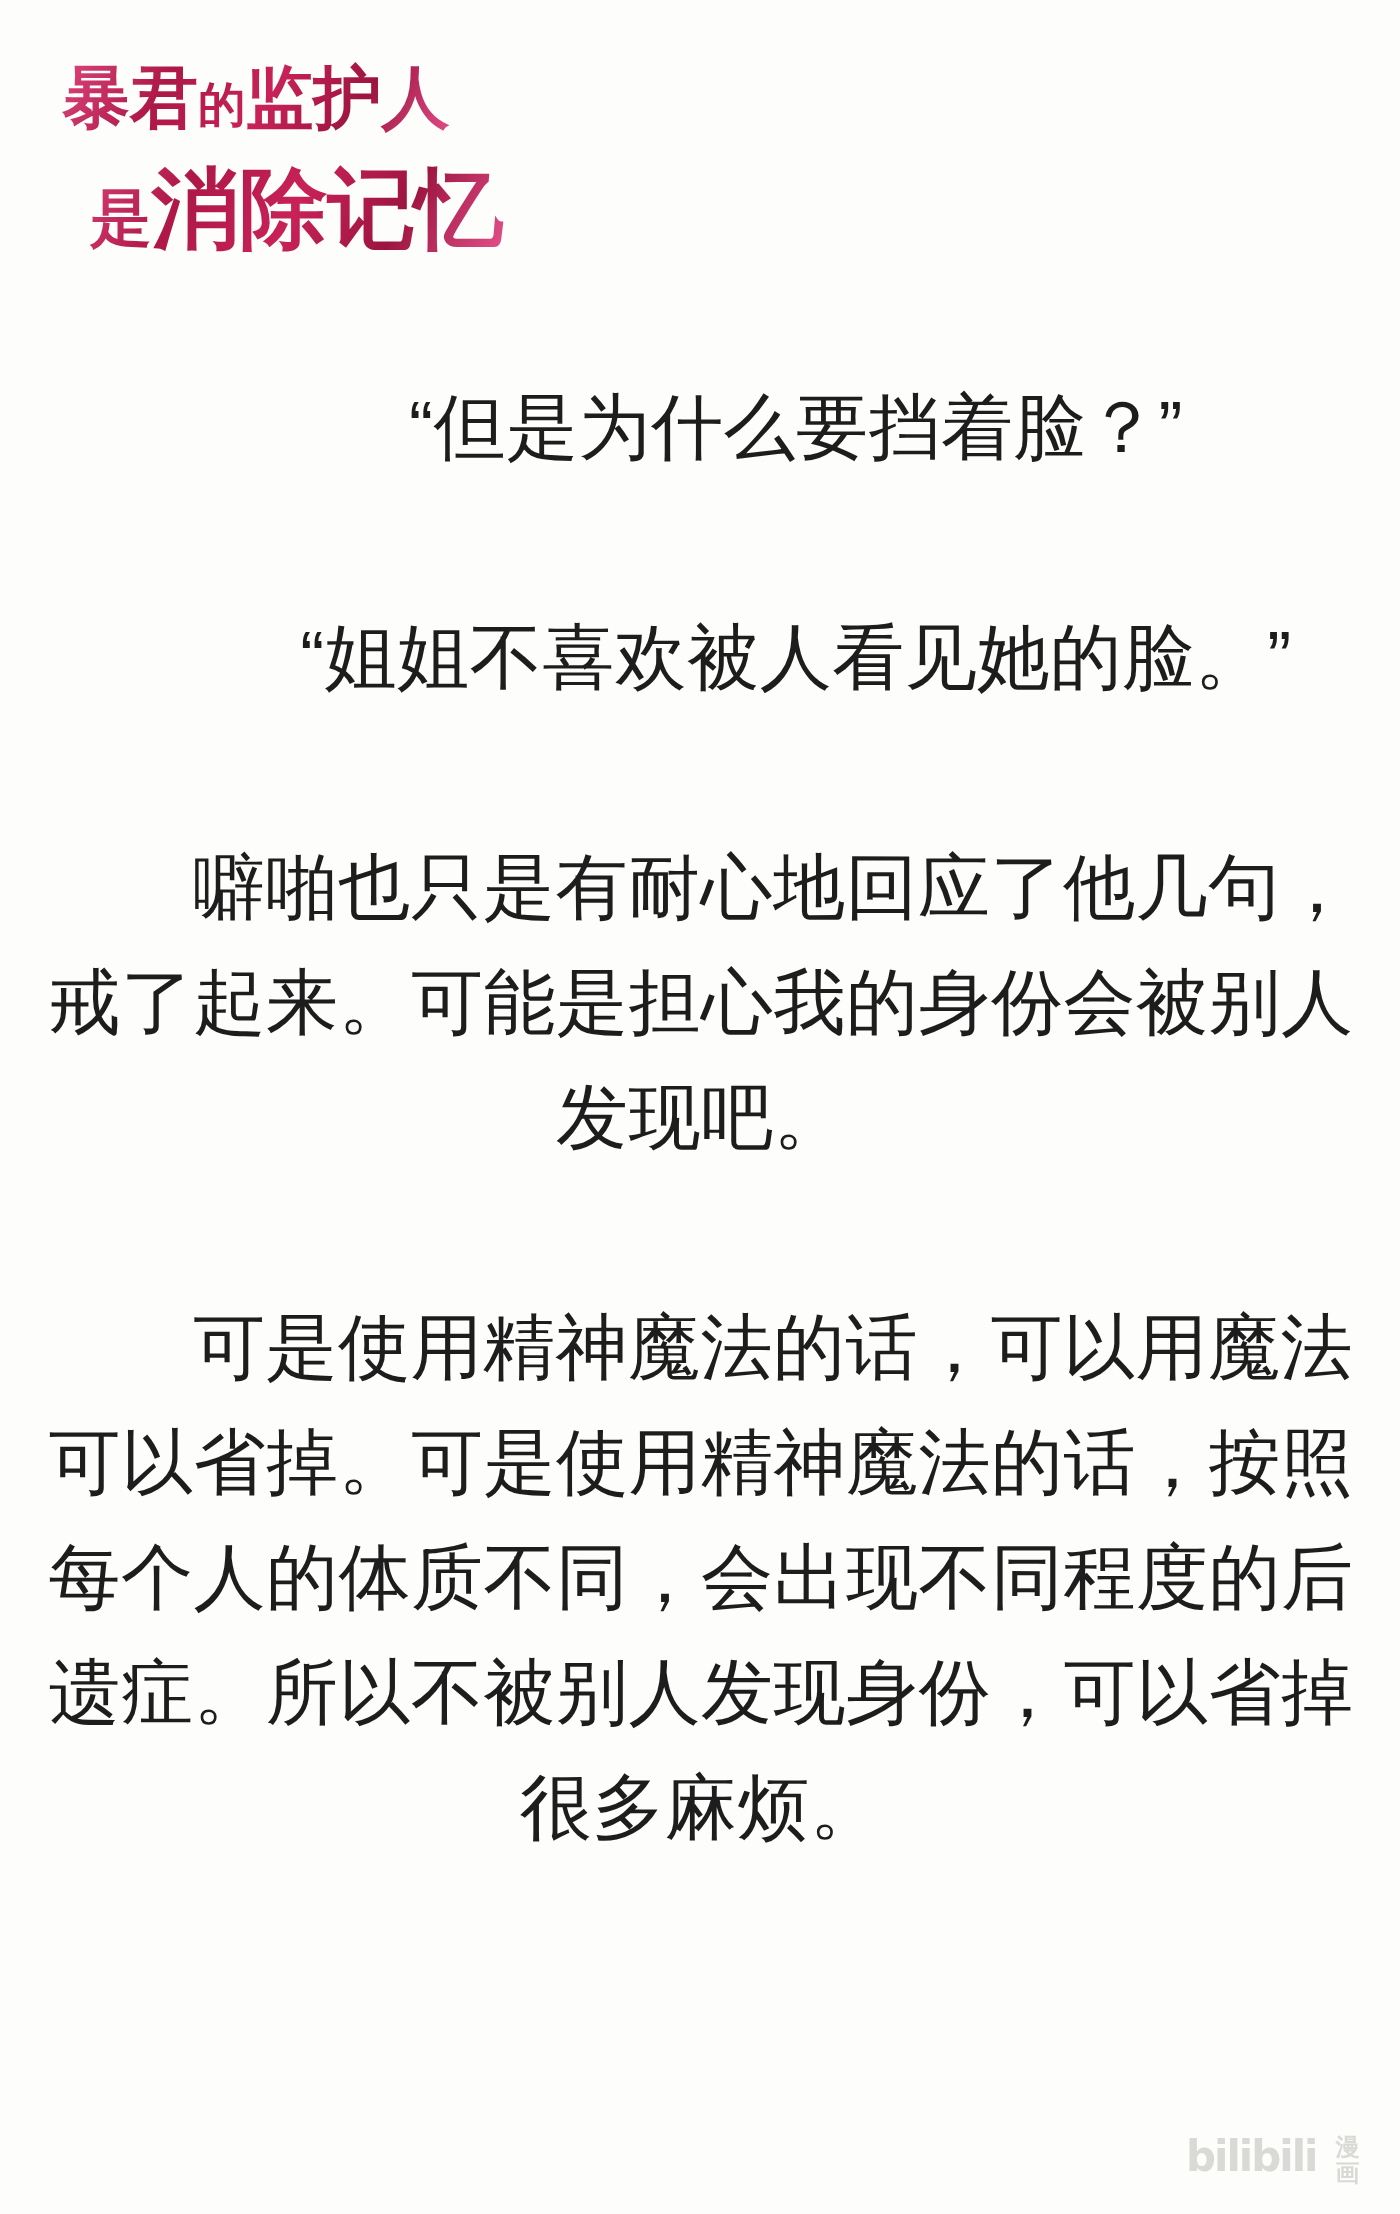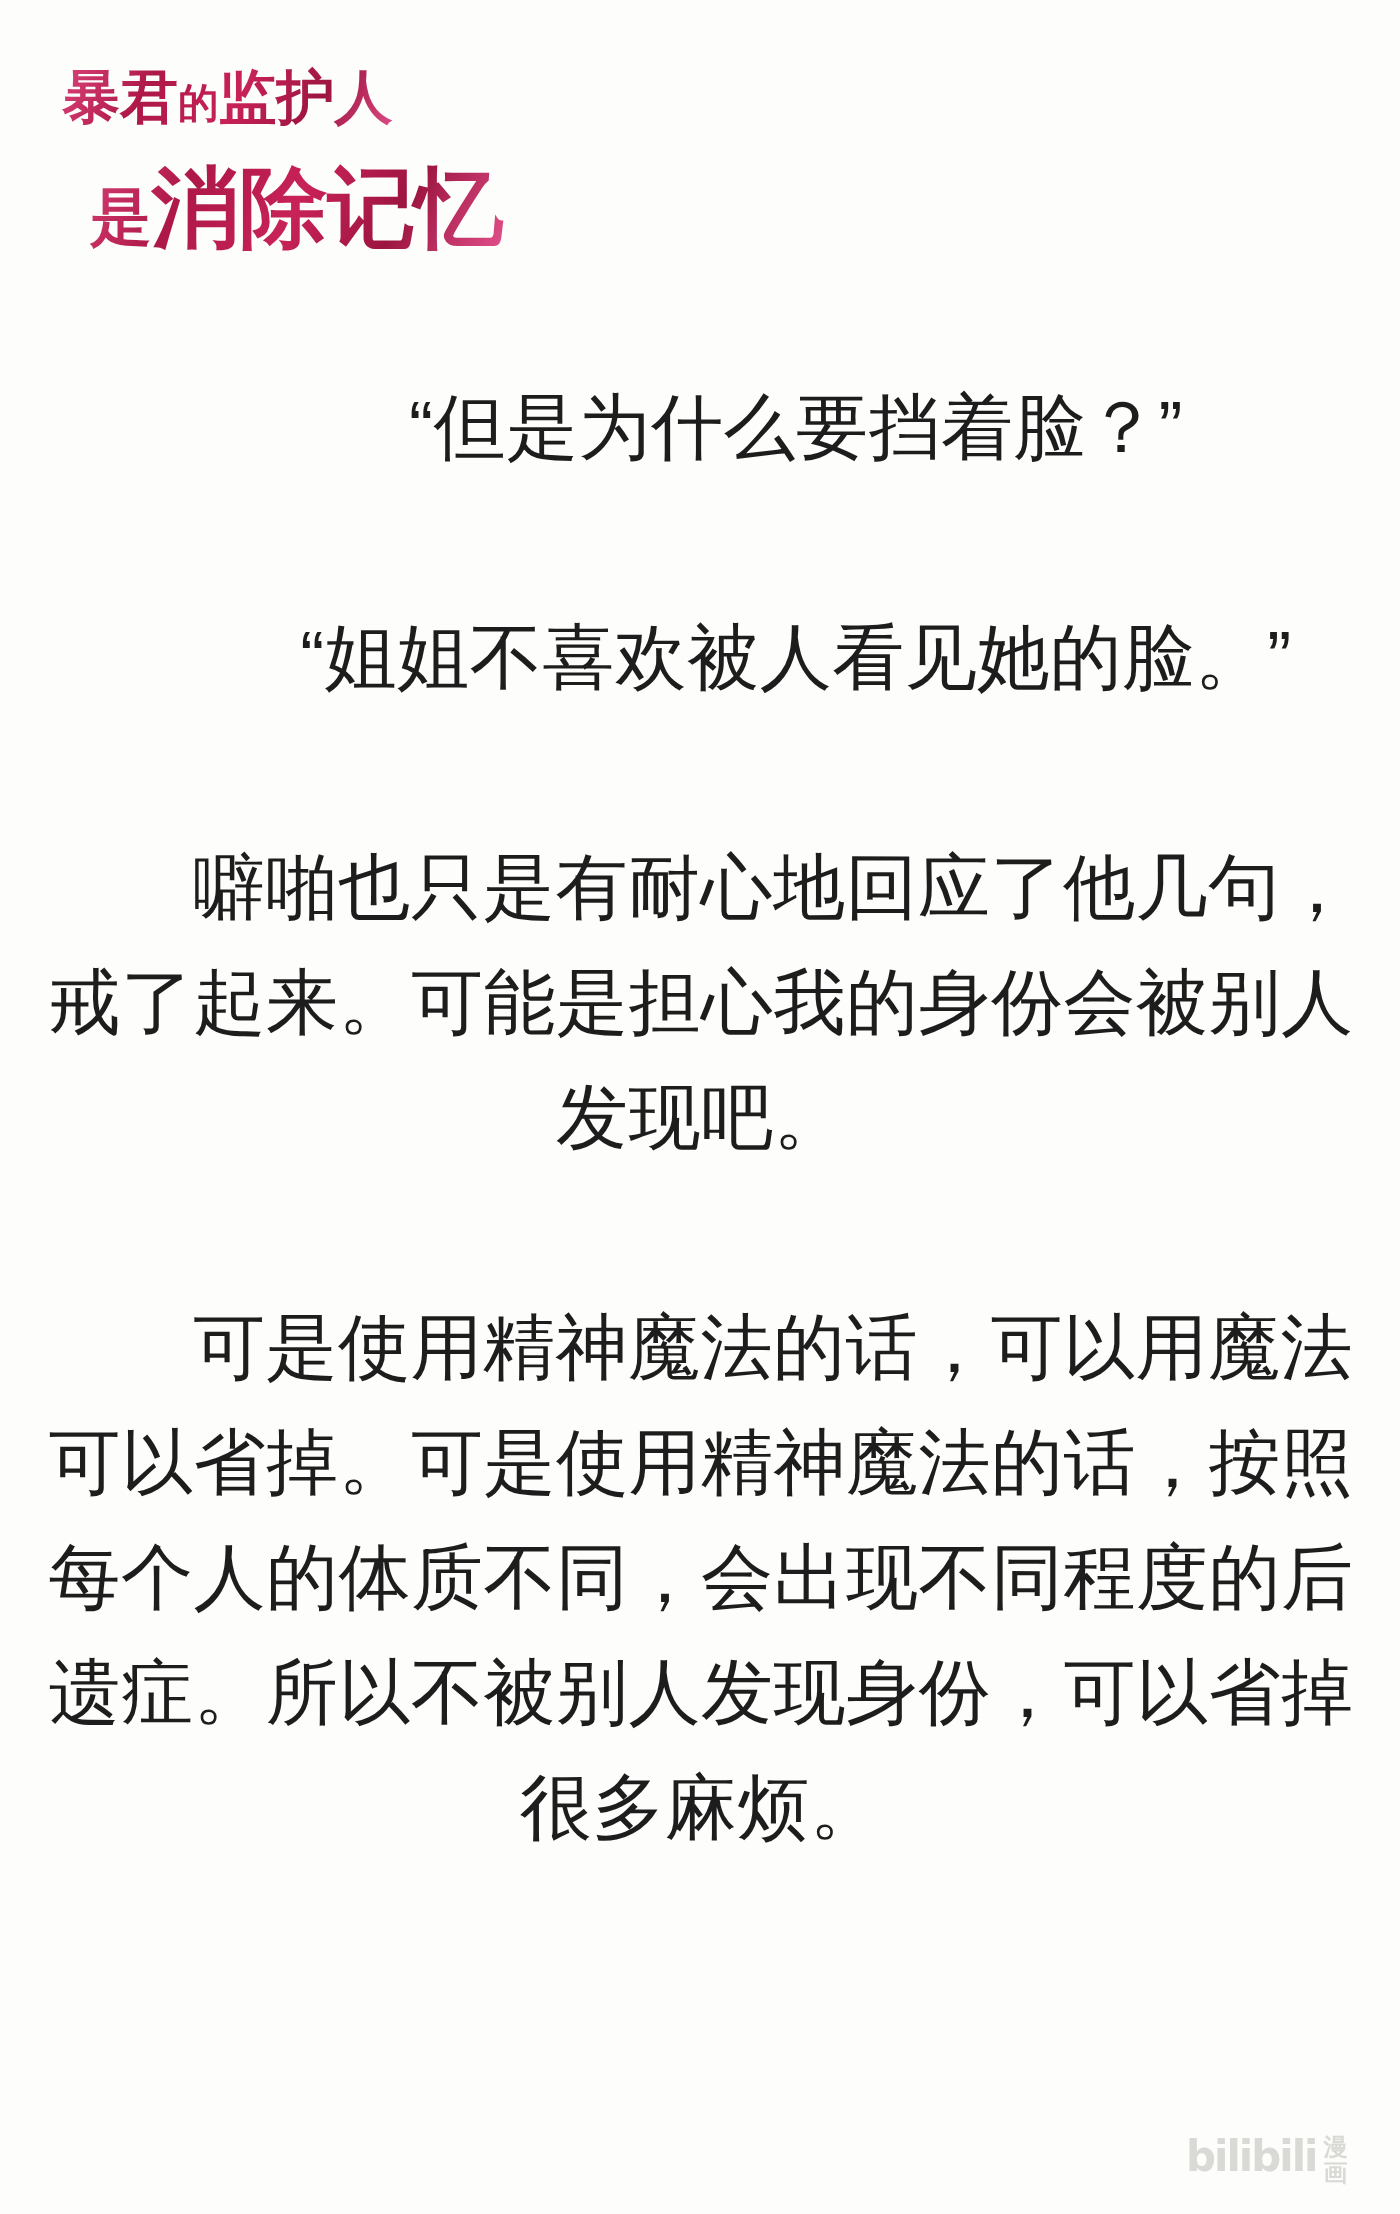--- a/index.html
+++ b/index.html
@@ -20,21 +20,21 @@
     font-family: "DejaVu Serif", serif;
     font-weight: 700;
   }
   .logo-line {
     background: linear-gradient(118deg, #e0487f 0%, #ad1848 28%, #c82259 52%, #9c1540 74%, #e85490 100%);
     -webkit-background-clip: text;
     background-clip: text;
     color: transparent;
     width: fit-content;
   }
-  .logo-line1 { font-size: 58px; line-height: 110px; }
+  .logo-line1 { font-size: 68px; line-height: 110px; }
   .logo-line2 { font-size: 88px; line-height: 98px; padding-left: 28px; }
   .logo .small { font-size: 0.70em; }
 
   
   .content {
     position: absolute;
     left: 48px;
     right: 46px;
     top: 370px;
     font-size: 72px;
@@ -52,21 +52,21 @@
   .line.first { padding-left: 144px; }
   .line.first.quote { padding-left: 190px; }
 
   
   .watermark {
     position: absolute;
     left: 1186px;
     top: 2128px;
     display: flex;
     align-items: flex-start;
-    gap: 7px;
+    gap: 19px;
     color: #d9d9d5;
     user-select: none;
   }
   .wm-brand {
     font-family: "DejaVu Sans", sans-serif;
     font-weight: 800;
     font-size: 42px;
     line-height: 58px;
     letter-spacing: -2px;
   }

